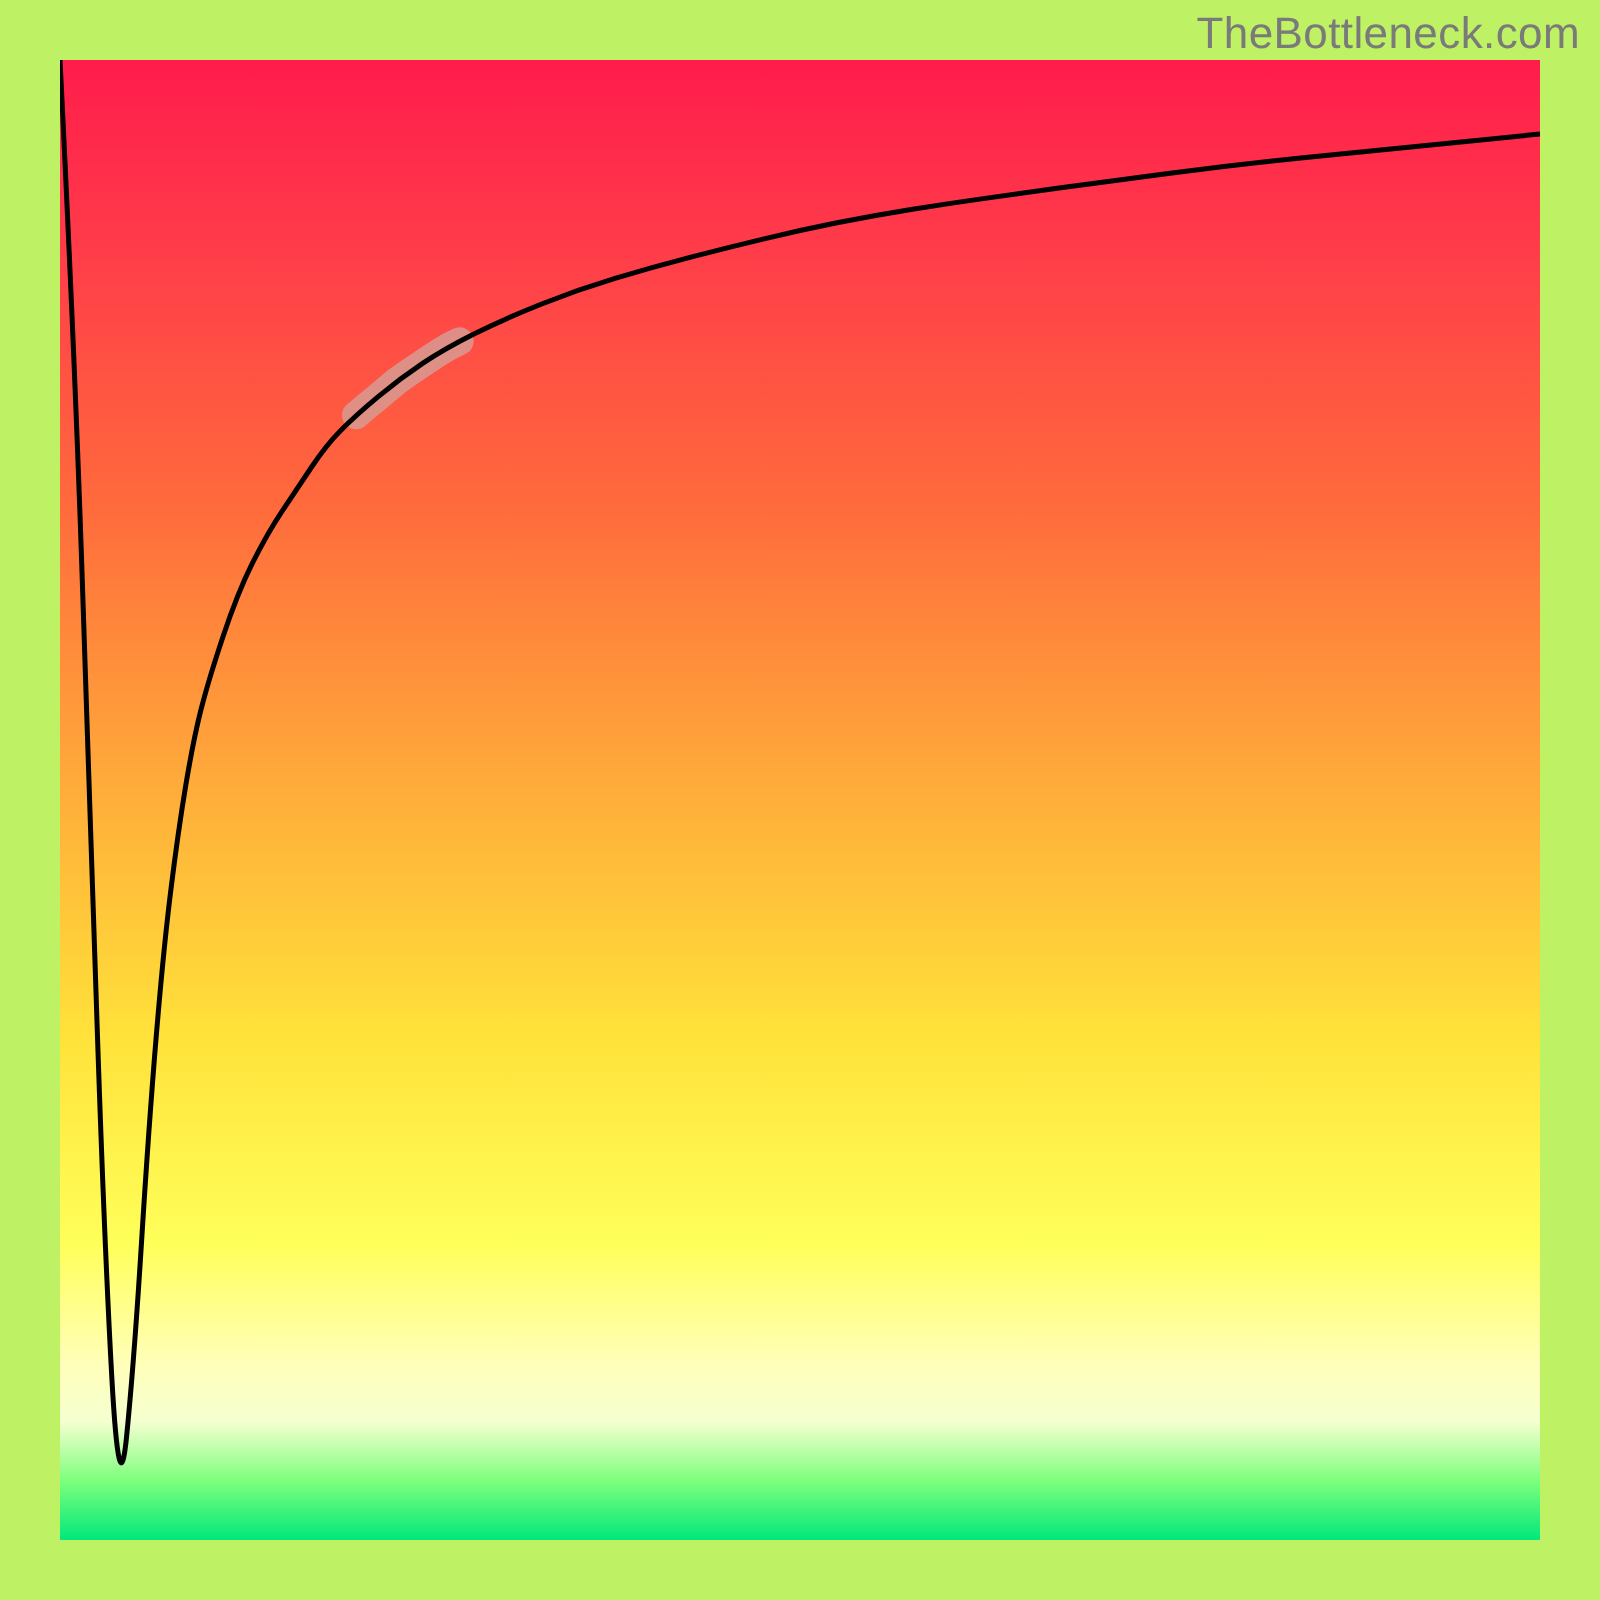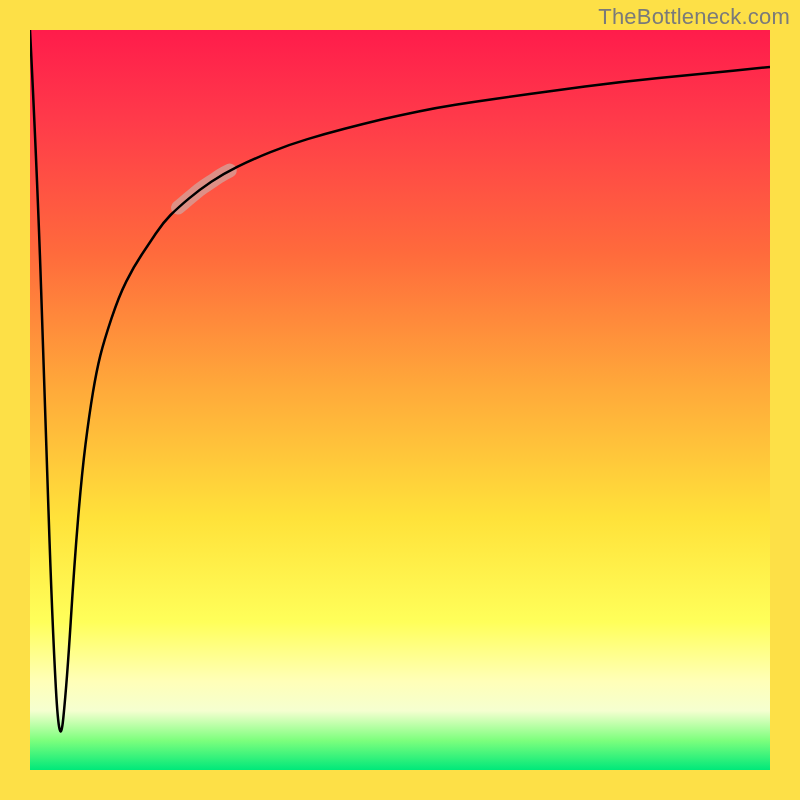--- a/index.html
+++ b/index.html
@@ -10,21 +10,21 @@
     background: #000;
     overflow: hidden;
     font-family: Arial, Helvetica, sans-serif;
   }
   .frame {
     position: absolute;
     top: 0;
     left: 0;
     width: 800px;
     height: 800px;
-    background: #fde047;
+    background: #bef264;
   }
   .plot-bg {
     position: absolute;
     top: 30px;
     left: 30px;
     width: 740px;
     height: 740px;
     
     background: linear-gradient(
       to bottom,

